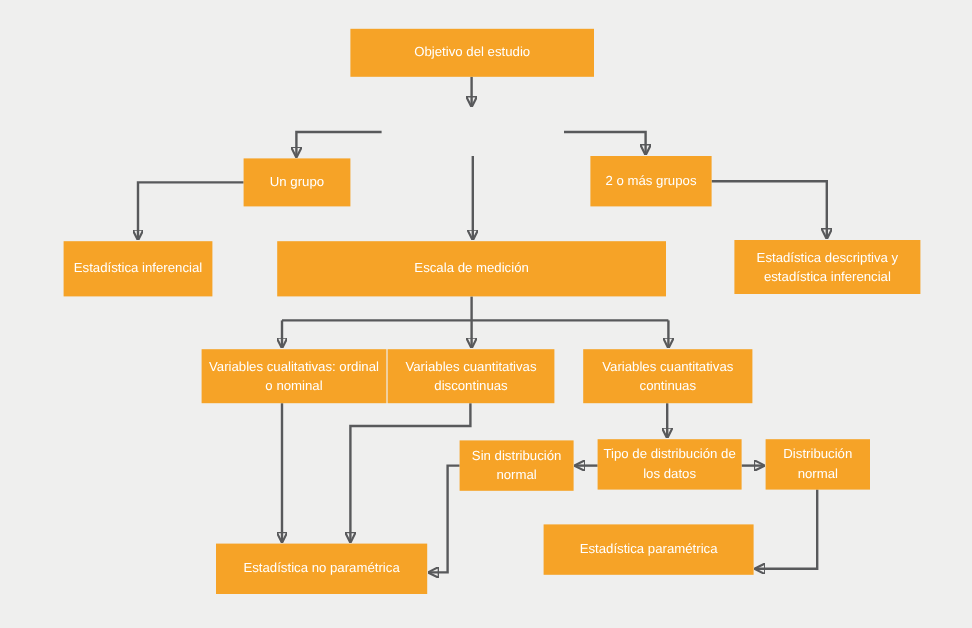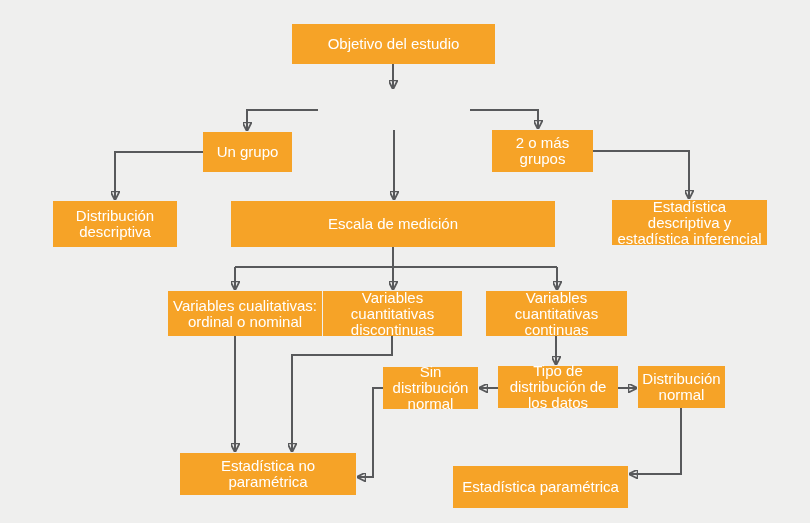--- a/index.html
+++ b/index.html
@@ -33,39 +33,39 @@
     fill: none;
   }
   .node {
     position: absolute;
     background: var(--node);
     color: var(--text);
     display: flex;
     align-items: center;
     justify-content: center;
     text-align: center;
-    font-size: 15px;
+    font-size: 11px;
     line-height: 16px;
     padding: 2px 3px;
   }
   #n-objetivo       { left:292px; top:24px;  width:203px; height:40px; }
   #n-diseno         { left:318px; top:90px;  width:152px; height:40px; }
   #n-un-grupo       { left:203px; top:132px; width:89px;  height:40px; }
   #n-dos-mas        { left:492px; top:130px; width:101px; height:42px; }
   #n-est-desc       { left:53px;  top:201px; width:124px; height:46px; }
   #n-escala         { left:231px; top:201px; width:324px; height:46px; }
   #n-est-desc-inf   { left:612px; top:200px; width:155px; height:45px; }
   #n-var-cual       { left:168px; top:291px; width:154px; height:45px; }
   #n-var-cuant-disc { left:323px; top:291px; width:139px; height:45px; }
   #n-var-cuant-cont { left:486px; top:291px; width:141px; height:45px; }
   #n-sin-dist       { left:383px; top:367px; width:95px;  height:42px; }
   #n-tipo-dist      { left:498px; top:366px; width:120px; height:42px; }
   #n-dist-normal    { left:638px; top:366px; width:87px;  height:42px; }
   #n-est-no-param   { left:180px; top:453px; width:176px; height:42px; }
-  #n-est-param      { left:453px; top:466px; width:175px; height:42px; }
+  #n-est-param      { left:453px; top:437px; width:175px; height:42px; }
 </style>
 </head>
 <body>
 
 <div class="canvas">
 
   <svg class="connectors" viewBox="0 0 810 523" xmlns="http://www.w3.org/2000/svg">
     <defs>
       <marker id="arr" viewBox="0 0 10 10" refX="9" refY="5" markerWidth="9" markerHeight="9" markerUnits="userSpaceOnUse" orient="auto-start-reverse">
         <path d="M0,0 L10,5 L0,10 Z" fill="#58595B" stroke="none"></path>
@@ -94,21 +94,21 @@
   <div class="node" id="n-objetivo">
     <span>Objetivo del estudio</span>
   </div>
   <div class="node" id="n-un-grupo">
     <span>Un grupo</span>
   </div>
   <div class="node" id="n-dos-mas">
     <span>2 o más grupos</span>
   </div>
   <div class="node" id="n-est-desc">
-    <span>Distribución descriptiva</span>
+    <span>Estadística inferencial</span>
   </div>
   <div class="node" id="n-escala">
     <span>Escala de medición</span>
   </div>
   <div class="node" id="n-est-desc-inf">
     <span>Estadística descriptiva y estadística inferencial</span>
   </div>
   <div class="node" id="n-var-cual">
     <span>Variables cualitativas: ordinal o nominal</span>
   </div>

